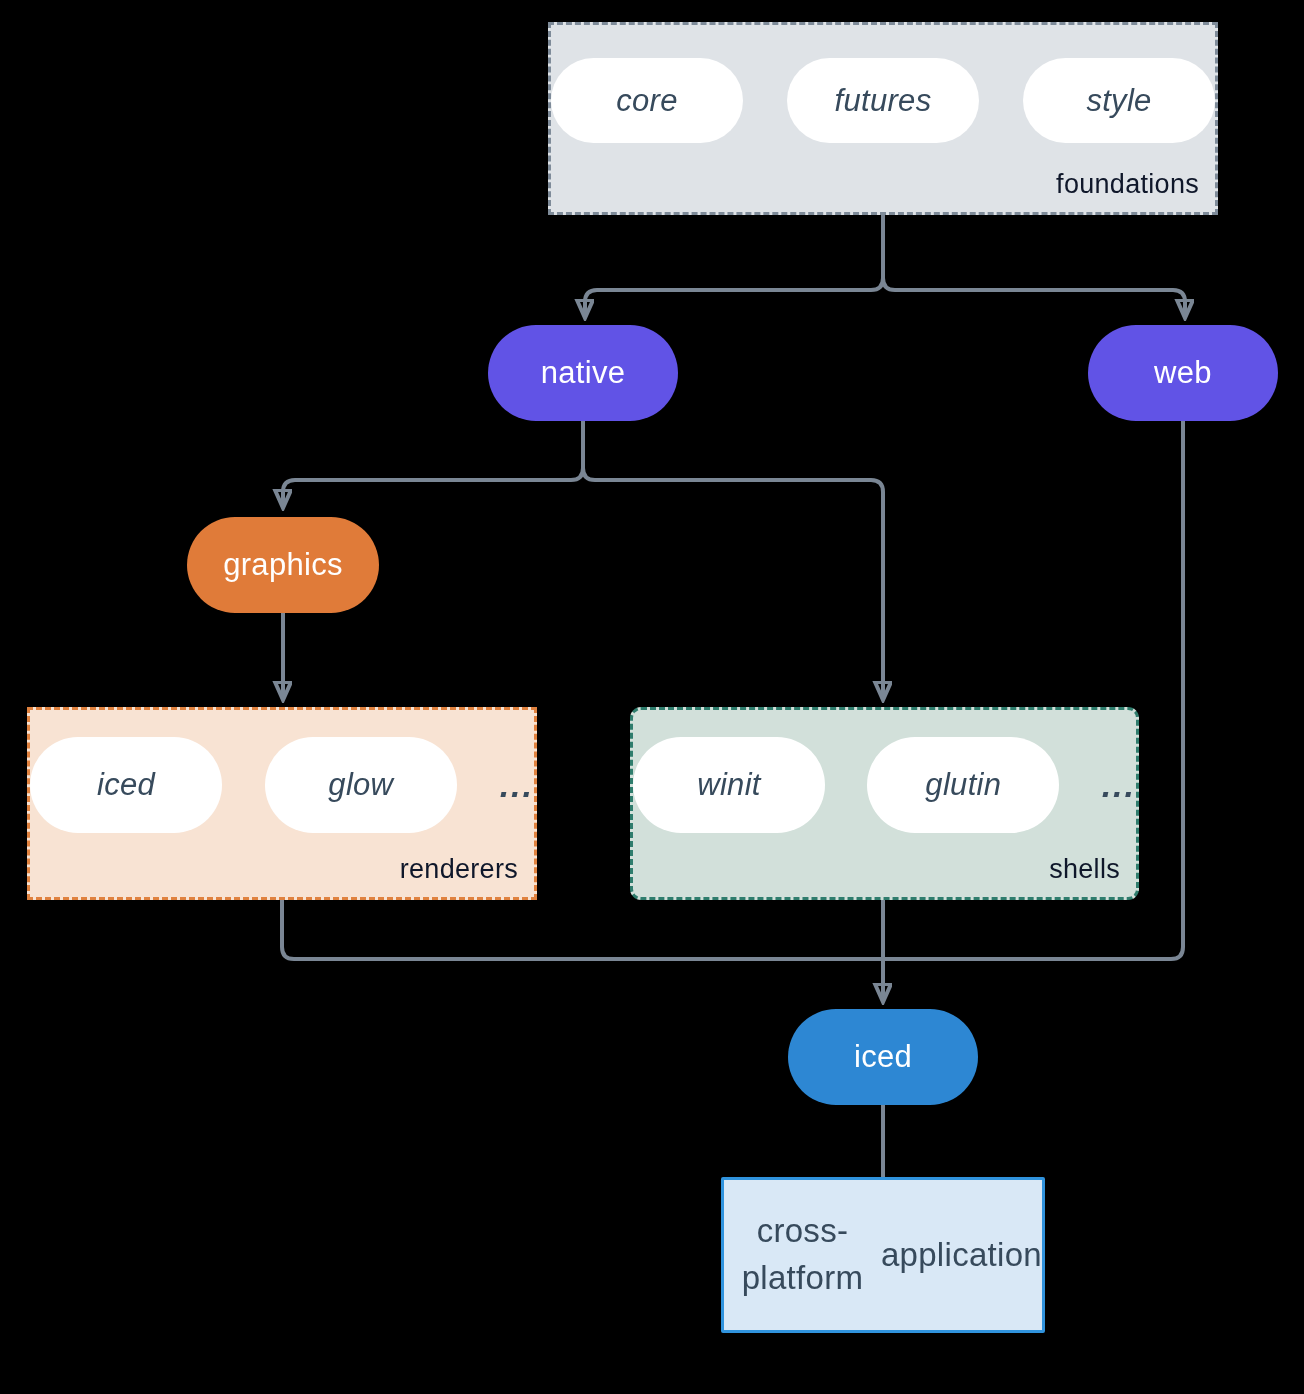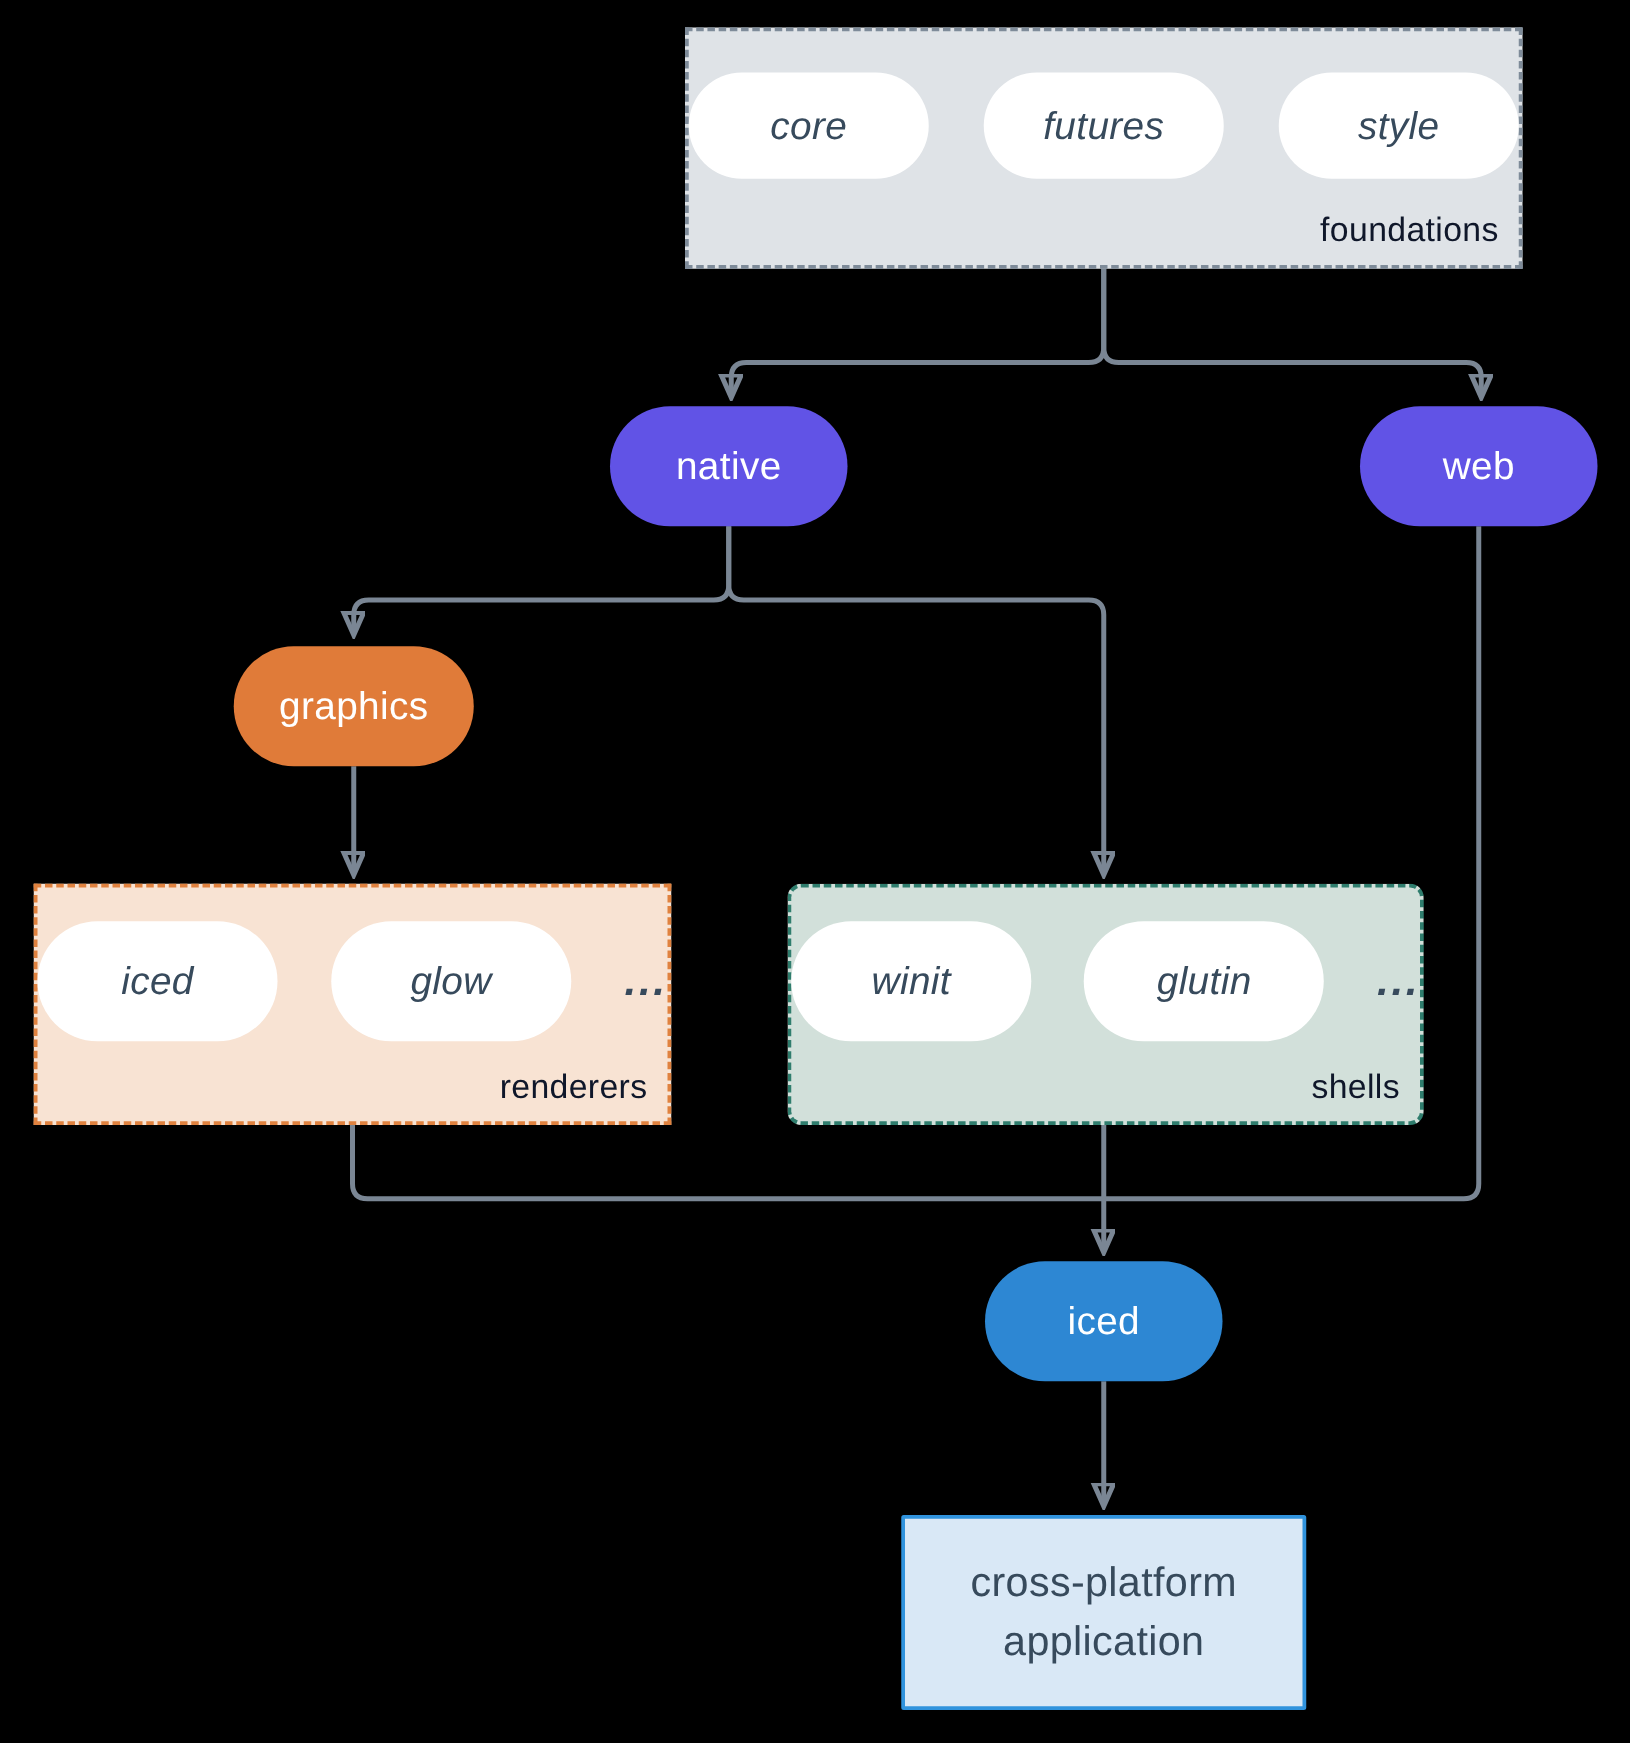--- a/index.html
+++ b/index.html
@@ -36,23 +36,23 @@
     font-size:34px;color:#374a5c;height:96px;display:flex;align-items:center;
     letter-spacing:2px;font-weight:700;
   }
 
   .native{left:488px;top:325px;width:190px;height:96px;background:#6153e6;}
   .web{left:1088px;top:325px;width:190px;height:96px;background:#6153e6;}
   .graphics{left:187px;top:517px;width:192px;height:96px;background:#e07b39;}
   .iced{left:788px;top:1009px;width:190px;height:96px;background:#2d87d3;}
 
   .appbox{
-    position:absolute;left:721px;top:1212px;width:324px;height:156px;box-sizing:border-box;
+    position:absolute;left:721px;top:1177px;width:324px;height:156px;box-sizing:border-box;
     background:#d9e8f6;border:3px solid #3093dd;border-radius:2px;
-    display:flex;flex-direction:column;align-items:center;justify-content:center;
+    display:flex;flex-direction:row;align-items:center;justify-content:center;
     color:#374a5c;font-size:33px;line-height:1.42;letter-spacing:.3px;text-align:center;
   }
 </style>
 </head>
 <body>
 
 <div class="canvas">
 
   <svg class="arrows" viewBox="0 0 1304 1394" xmlns="http://www.w3.org/2000/svg">
     <defs>

